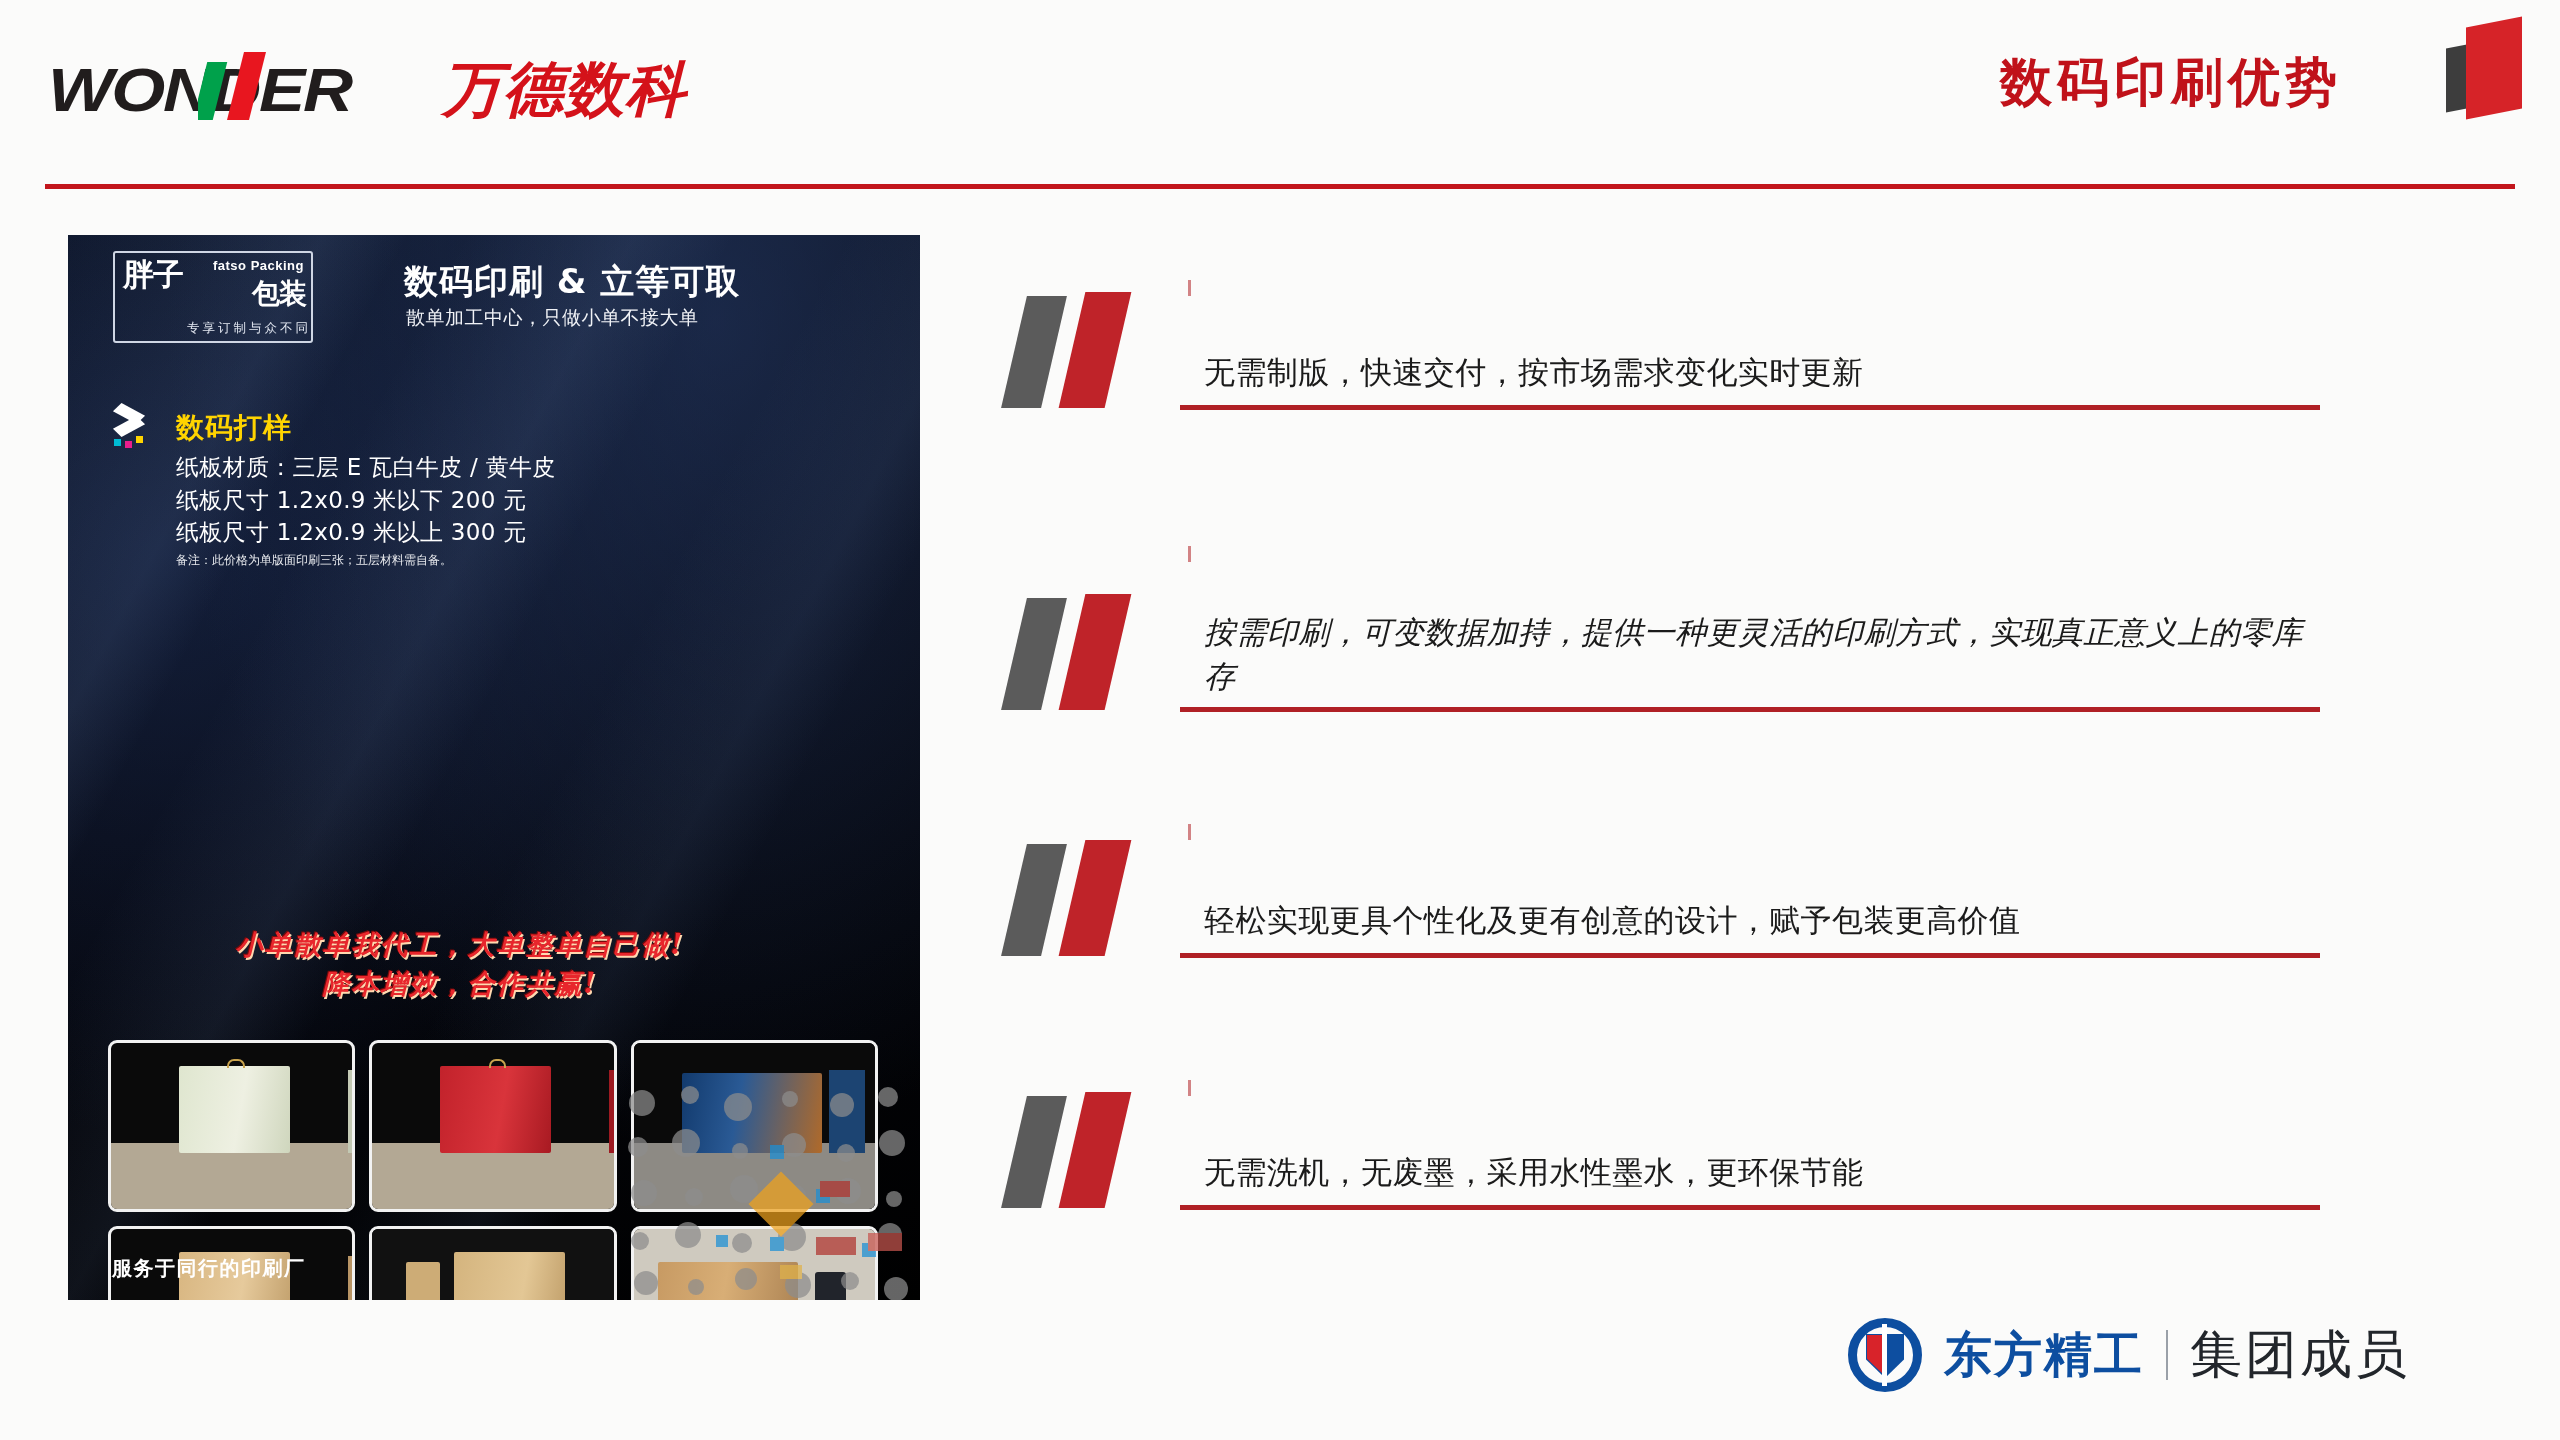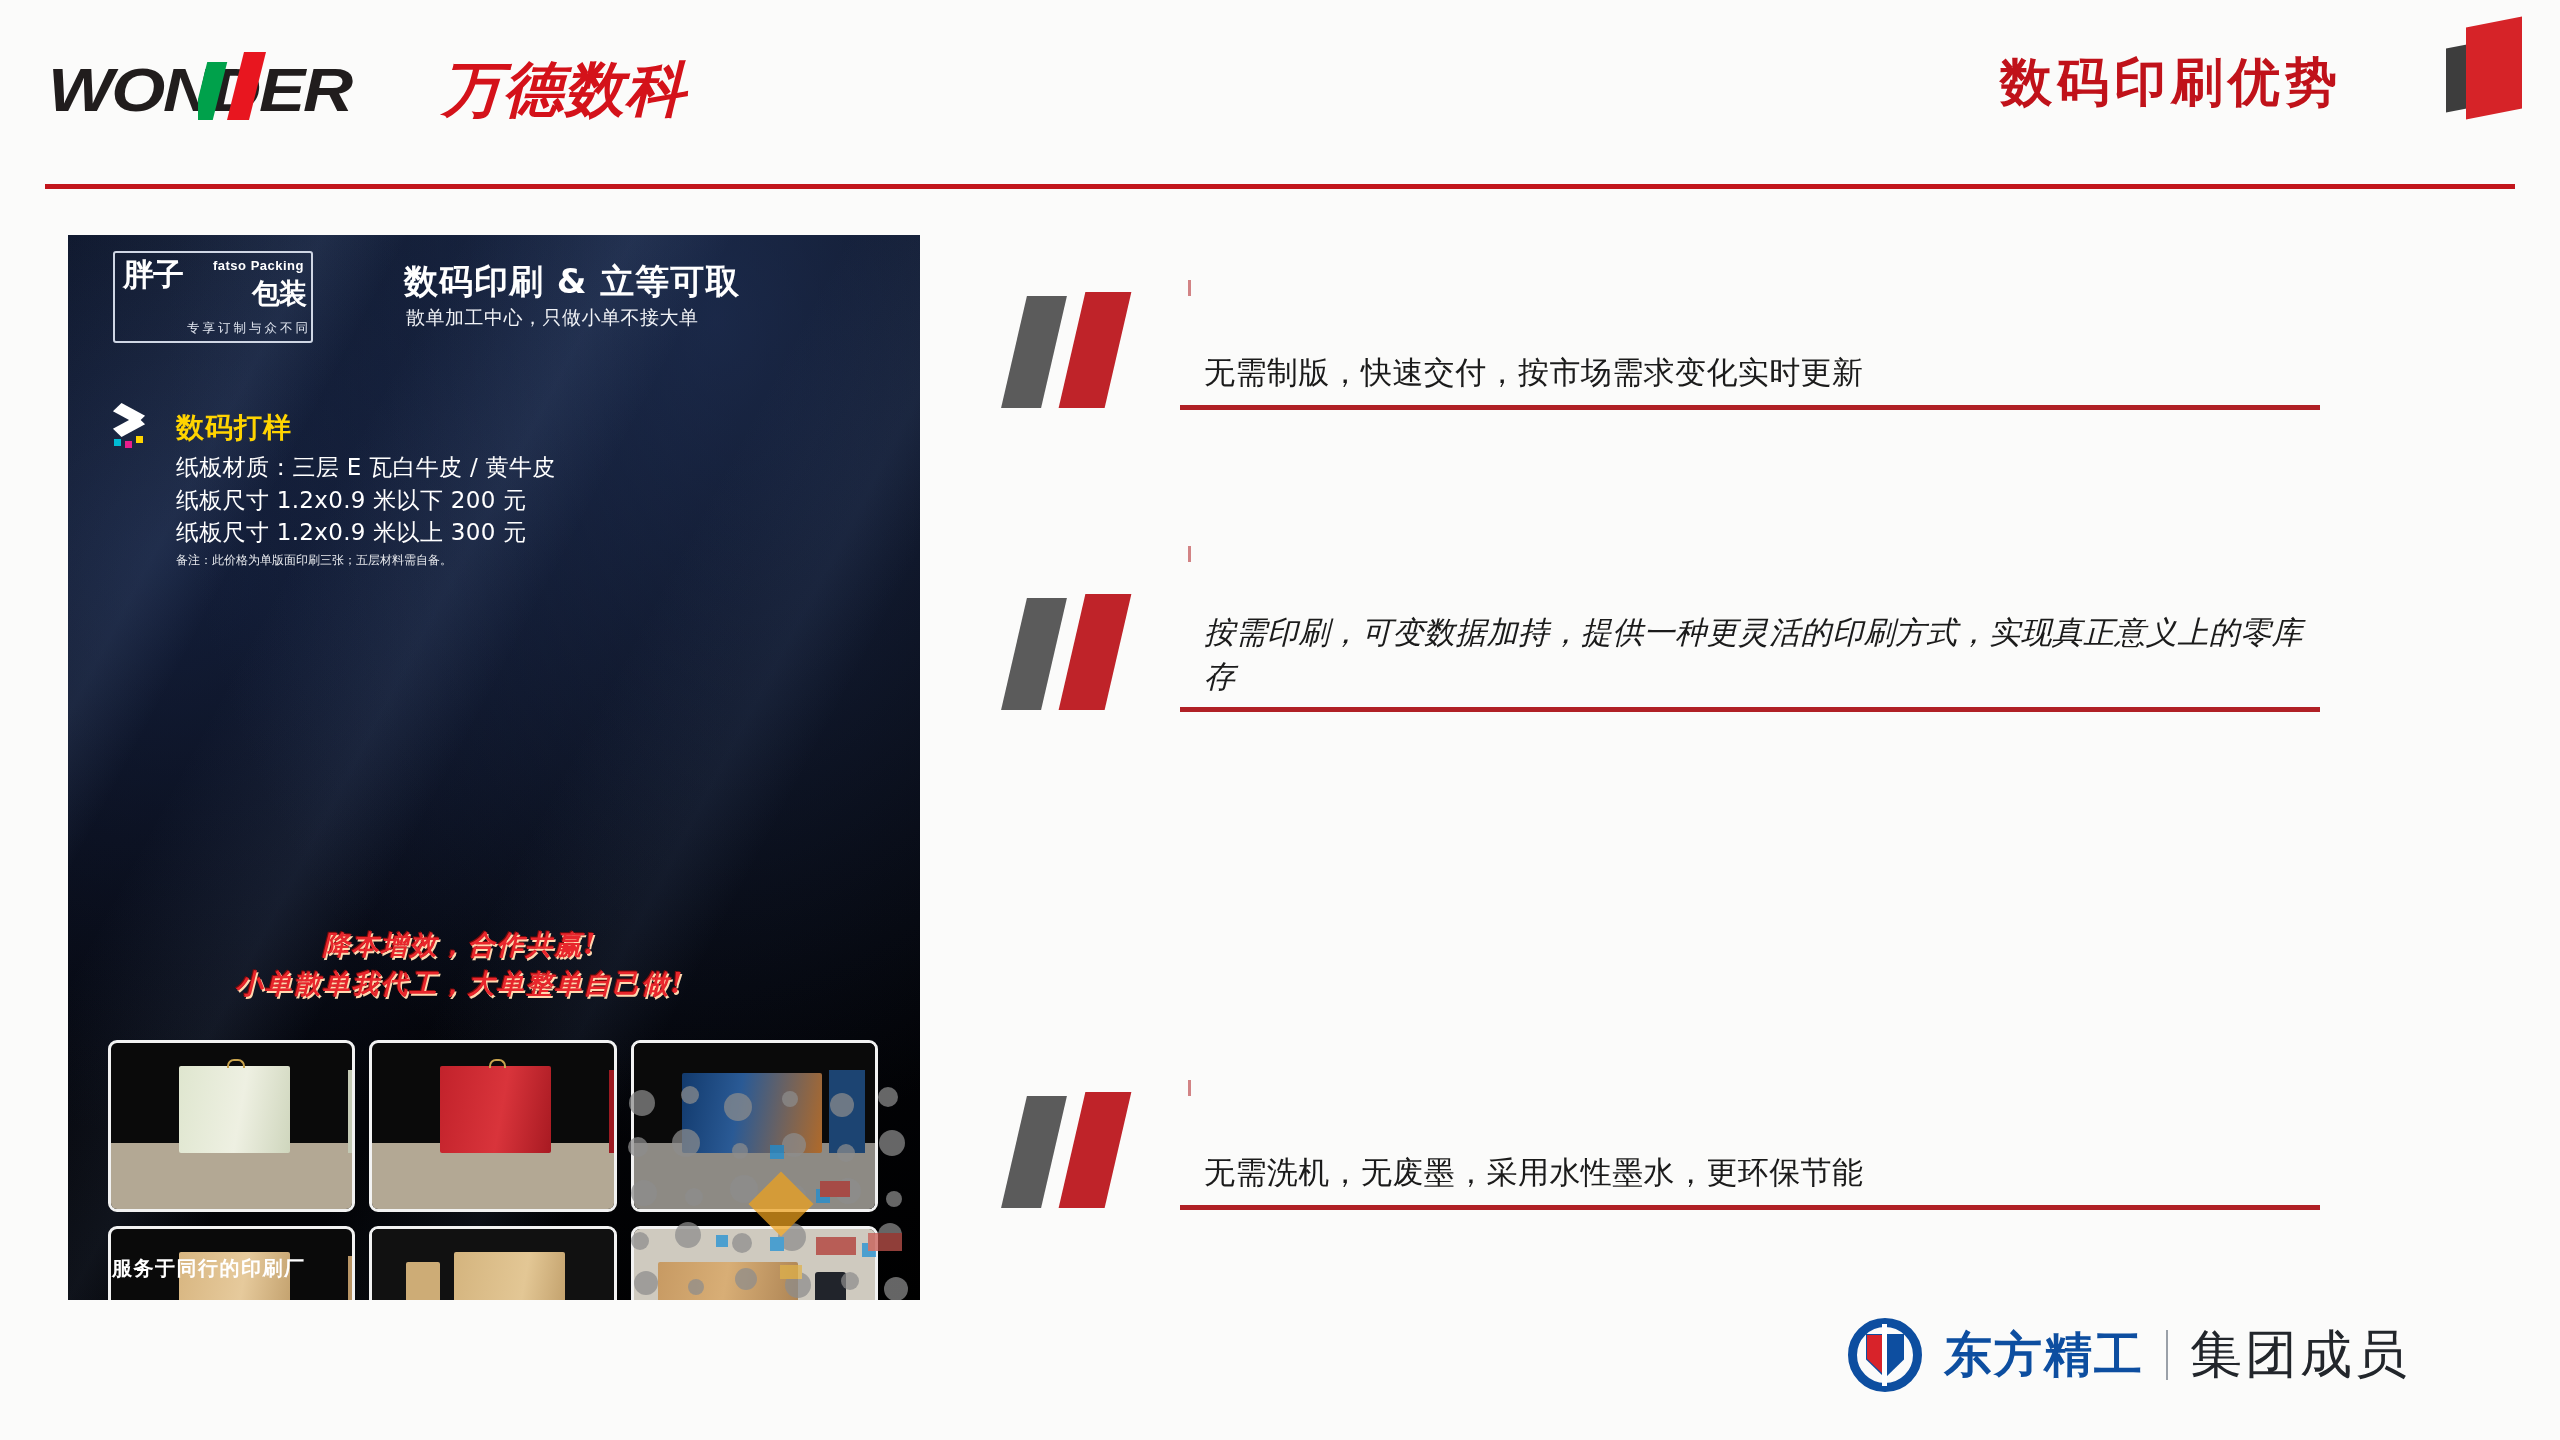--- a/index.html
+++ b/index.html
@@ -249,22 +249,22 @@
         <span class="sec-title">数码打样</span>
       </div>
       <div class="sec-line">纸板材质：三层 E 瓦白牛皮 / 黄牛皮</div>
       <div class="sec-line">纸板尺寸 1.2x0.9 米以下 200 元</div>
       <div class="sec-line">纸板尺寸 1.2x0.9 米以上 300 元</div>
       <div class="sec-note">备注：此价格为单版面印刷三张；五层材料需自备。</div>
     </div>
 
 
     <div class="slogan">
+      <div>小单散单我代工，大单整单自己做!</div>
       <div>降本增效，合作共赢!</div>
-      <div>小单散单我代工，大单整单自己做!</div>
     </div>
 
     <div class="grid">
       <div class="cell">
         <div class="ph">
             <div class="ph-floor"></div>
           <div class="box" style="background:linear-gradient(100deg,#dfe6cf 0%,#eef0e2 55%,#cfd6bd 100%);">
             <div class="handle"></div>
             </div>
           <div class="box-side" style="background:#c3c9b4;"></div>
@@ -370,20 +370,29 @@
   <div class="bullet" style="top:552px; height:160px;font-style:italic;">
     <div class="bul-mark">
       <span class="bm-gray"></span>
         <span class="bm-red"></span>
     </div>
     <span class="tick" style="top:-6px;"></span>
     <div class="bul-line" style="width:1140px;"></div>
     <div class="bul-text" style="bottom:14px;">按需印刷，可变数据加持，提供一种更灵活的印刷方式，实现真正意义上的零库存</div>
   </div>
 
+  <div class="bullet" style="top:838px; height:120px;">
+    <div class="bul-mark">
+      <span class="bm-gray"></span>
+        <span class="bm-red"></span>
+    </div>
+    <span class="tick" style="top:-14px;"></span>
+    <div class="bul-line" style="width:1140px;"></div>
+    <div class="bul-text">轻松实现更具个性化及更有创意的设计，赋予包装更高价值</div>
+  </div>
 
   <div class="bullet" style="top:1090px; height:120px;">
     <div class="bul-mark">
       <span class="bm-gray"></span>
         <span class="bm-red"></span>
     </div>
     <span class="tick" style="top:-10px;"></span>
     <div class="bul-line" style="width:1140px;"></div>
     <div class="bul-text">无需洗机，无废墨，采用水性墨水，更环保节能</div>
   </div>

